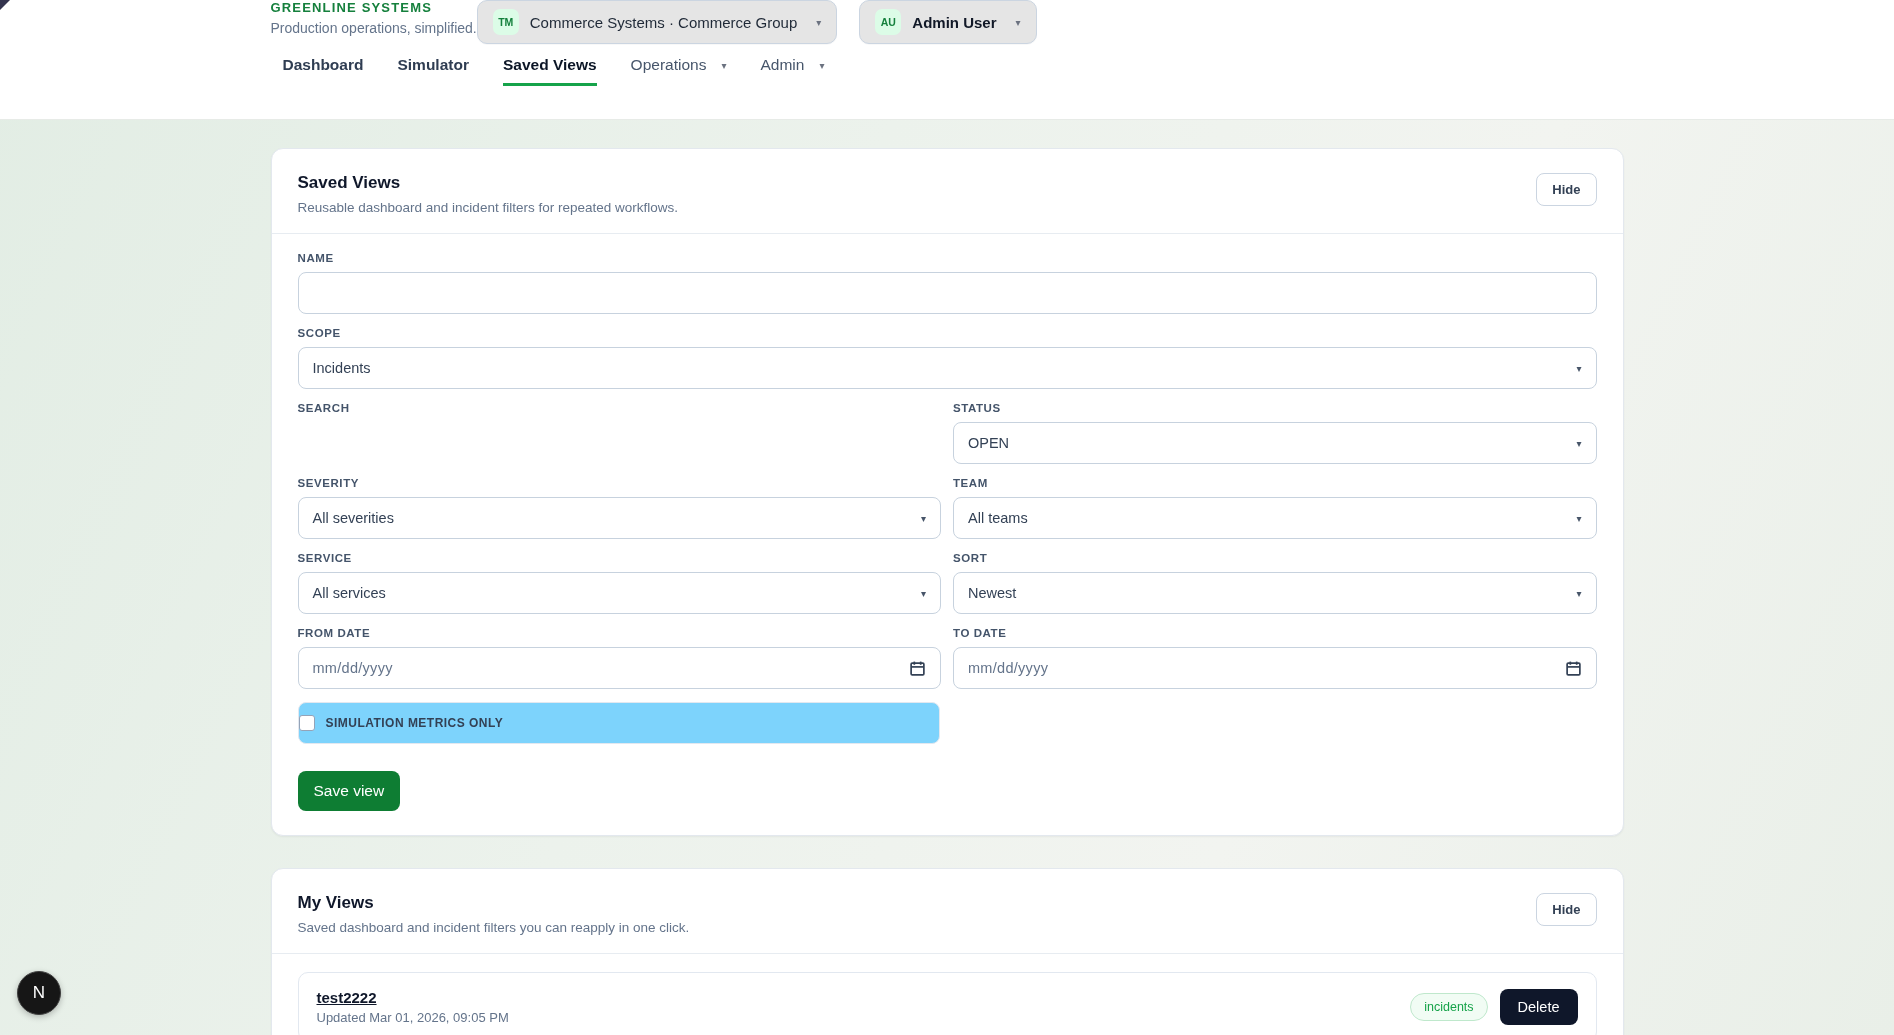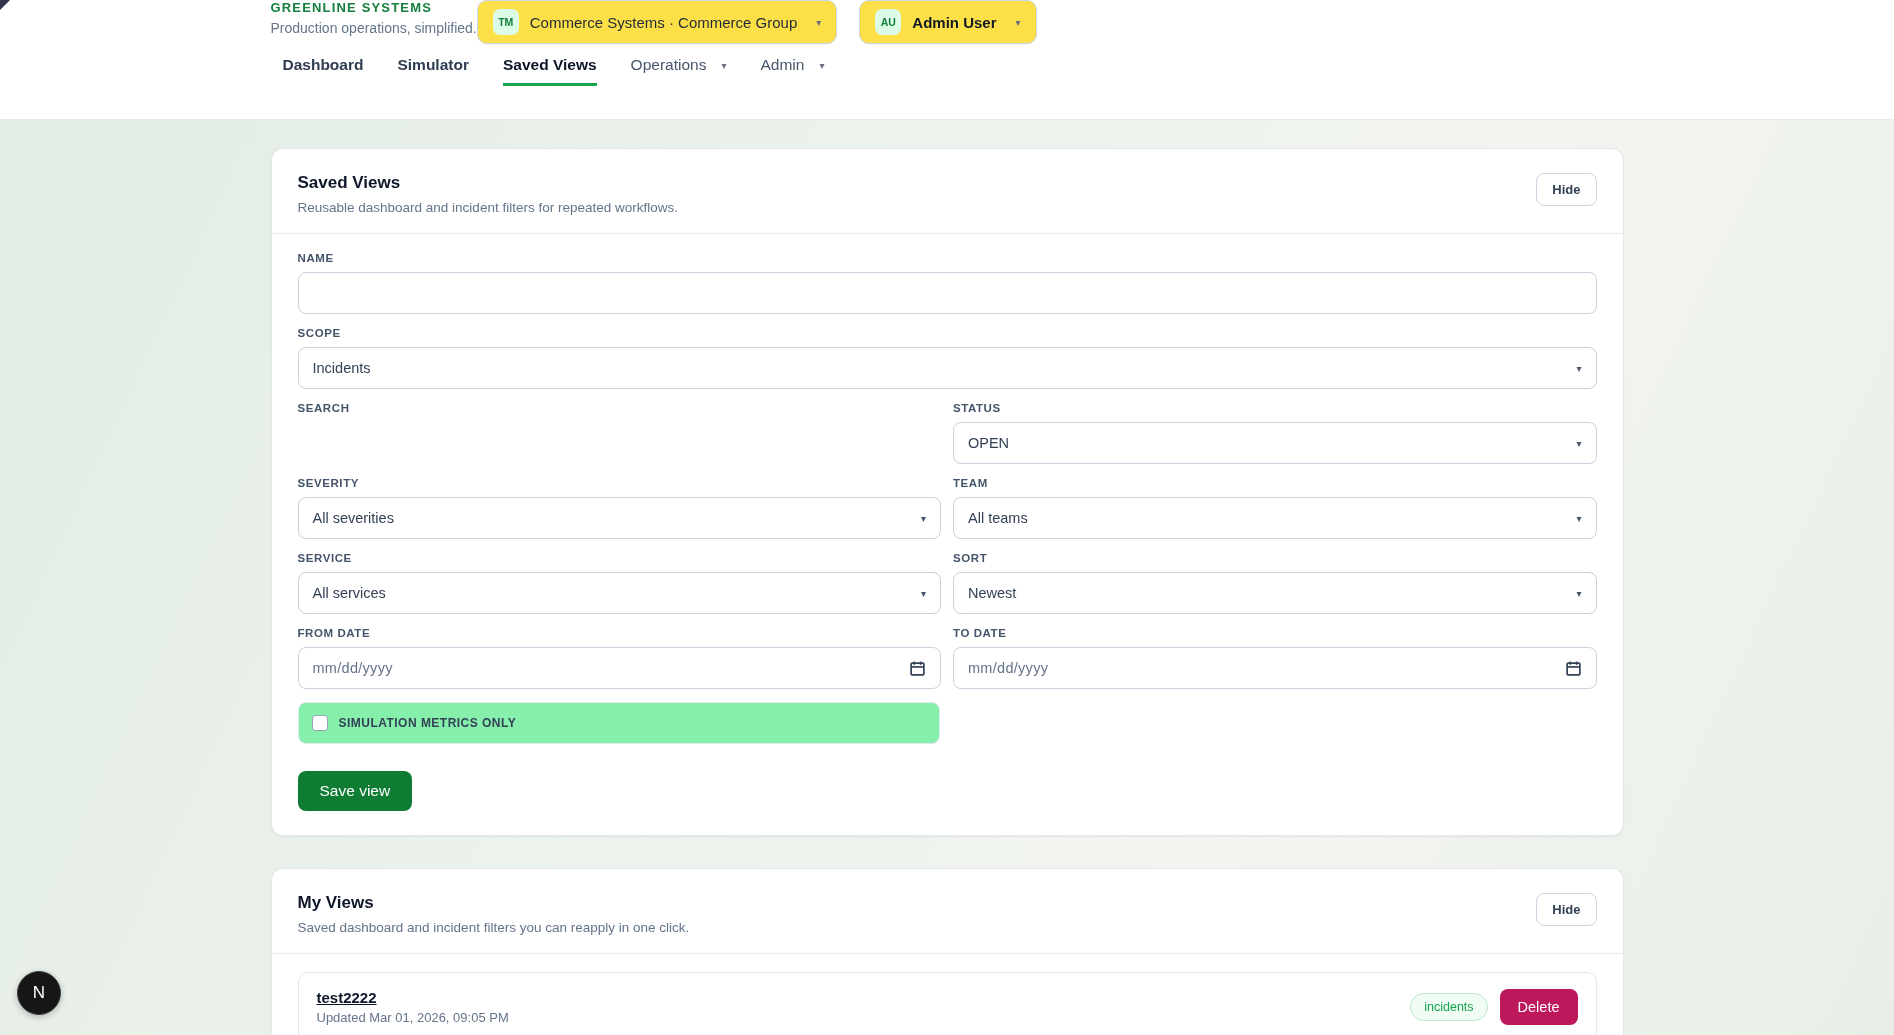--- a/index.html
+++ b/index.html
@@ -11,21 +11,21 @@
   }
   .container { width: 1353px; margin: 0 auto; position: relative; }
 
   
   .header { background: #ffffff; height: 120px; border-bottom: 1px solid #e7ebe7; position: relative; z-index: 2; }
   .header-top { display: flex; justify-content: flex-start; align-items: flex-start; }
   .brand-name { color: #15803d; font-size: 13px; font-weight: 700; letter-spacing: .09em; }
   .brand-tagline { margin-top: 5px; color: #64748b; font-size: 14px; }
   .header-controls { display: flex; gap: 22px; align-items: center; }
   .pill-btn {
-    display: flex; align-items: center; gap: 11px; height: 44px; background: #fde047;
+    display: flex; align-items: center; gap: 11px; height: 44px; background: #e5e5e5;
     border: 1px solid #cbd5e1; border-radius: 10px; padding: 0 15px; cursor: pointer;
     box-shadow: 0 1px 1px rgba(15,23,42,.03);
   }
   .avatar-badge {
     width: 26px; height: 26px; border-radius: 7px; background: #dcfce7; color: #15803d;
     font-size: 10.5px; font-weight: 700; display: flex; align-items: center; justify-content: center;
   }
   .pill-label { font-size: 15px; color: #1f2937; }
   .pill-label.bold { font-weight: 700; color: #111827; }
   .caret { font-size: 10px; color: #6b7280; margin-left: 8px; }
@@ -63,44 +63,44 @@
     padding: 0 14px; font-size: 14.5px; color: #334155; background: #fff; font-family: inherit;
   }
   .text-input::placeholder { color: #94a3b8; }
   .select-box { display: flex; align-items: center; justify-content: space-between; cursor: pointer; }
   .select-caret { font-size: 10px; color: #475569; }
   .date-box { display: flex; align-items: center; justify-content: space-between; cursor: text; }
   .date-placeholder { color: #64748b; letter-spacing: .02em; }
   .cal-icon { width: 17px; height: 17px; display: block; cursor: pointer; }
 
   .checkbox-panel {
-    width: calc(50% - 7px); height: 42px; background: #86efac; border: 1px solid #e2e8f0;
-    border-radius: 8px; display: flex; align-items: center; gap: 11px; padding: 0 13px;
+    width: calc(50% - 7px); height: 42px; background: #7dd3fc; border: 1px solid #e2e8f0;
+    border-radius: 8px; display: flex; align-items: center; gap: 11px; padding: 0 0;
     margin-bottom: 13px; cursor: pointer;
   }
   .checkbox-square { width: 16px; height: 16px; border: 1.5px solid #94a3b8; border-radius: 3px; background: #fff; flex: 0 0 auto; }
   .checkbox-label { font-size: 12px; font-weight: 700; color: #334155; letter-spacing: .04em; }
 
   .save-btn {
     margin-top: 14px; background: #0e7d33; color: #fff; border: none; border-radius: 8px;
-    padding: 11px 22px; font-size: 15.5px; font-weight: 500; cursor: pointer; font-family: inherit;
+    padding: 11px 16px; font-size: 15.5px; font-weight: 500; cursor: pointer; font-family: inherit;
   }
 
   
   .view-item { border: 1px solid #e2e8f0; border-radius: 10px; padding: 16px 18px; margin-bottom: 14px; }
   .view-item-top { display: flex; justify-content: space-between; align-items: flex-start; }
   .view-name { font-size: 15px; font-weight: 700; color: #0f172a; text-decoration: underline; }
   .view-updated { margin-top: 4px; font-size: 13px; color: #64748b; }
   .view-item-actions { display: flex; align-items: center; gap: 12px; }
   .scope-pill {
     background: #f1fcf4; border: 1px solid #bfe8cc; color: #16a34a; border-radius: 999px;
     padding: 6px 13px; font-size: 12.5px; font-weight: 500;
   }
   .delete-btn {
-    background: #be185d; color: #fff; border: none; border-radius: 8px; padding: 10px 18px;
+    background: #0f172a; color: #fff; border: none; border-radius: 8px; padding: 10px 18px;
     font-size: 14.5px; font-weight: 500; cursor: pointer; font-family: inherit;
   }
 
   
   .dev-fab {
     position: fixed; left: 17px; top: 971px; width: 44px; height: 44px; border-radius: 50%;
     background: #161616; border: 1px solid #3e3e3e; color: #fff; font-size: 17px; font-weight: 500;
     display: flex; align-items: center; justify-content: center; cursor: pointer; z-index: 5;
     box-shadow: 0 2px 6px rgba(0,0,0,.25);
   }

